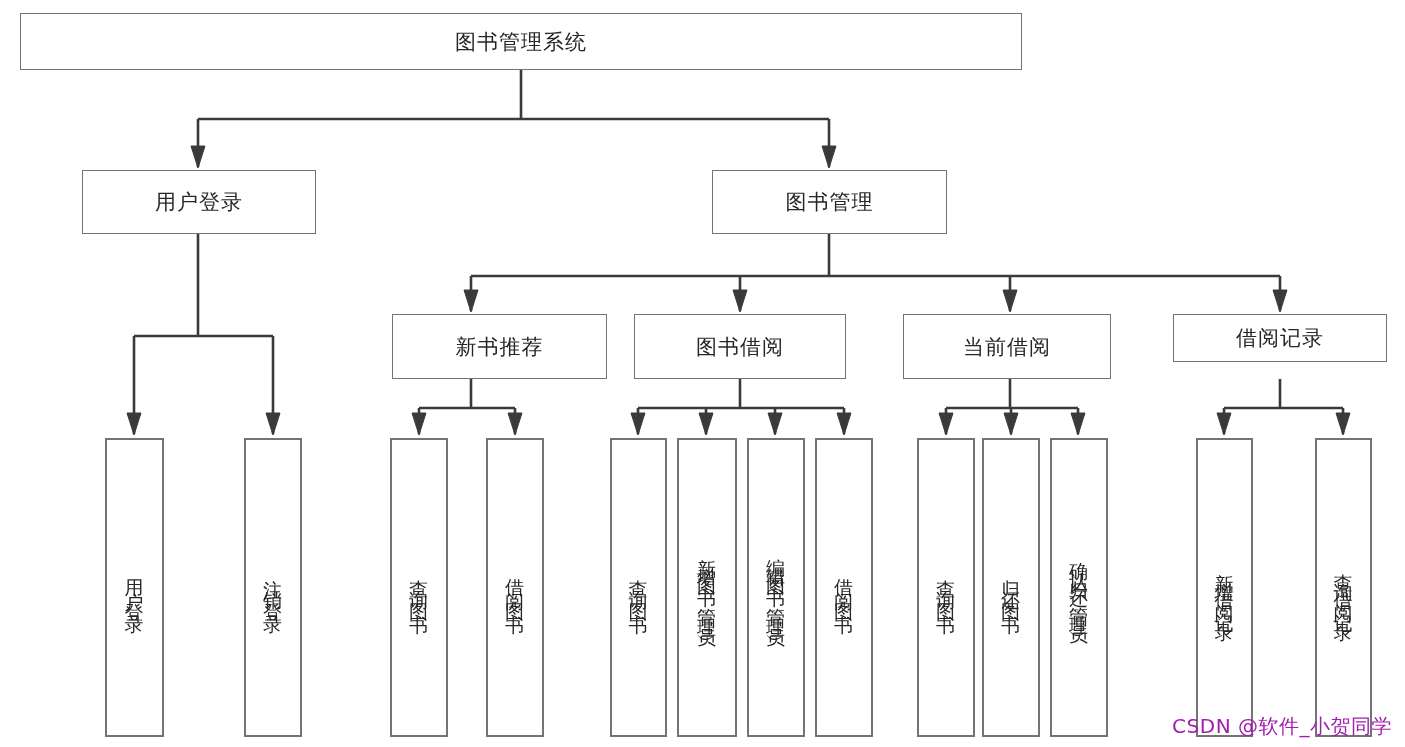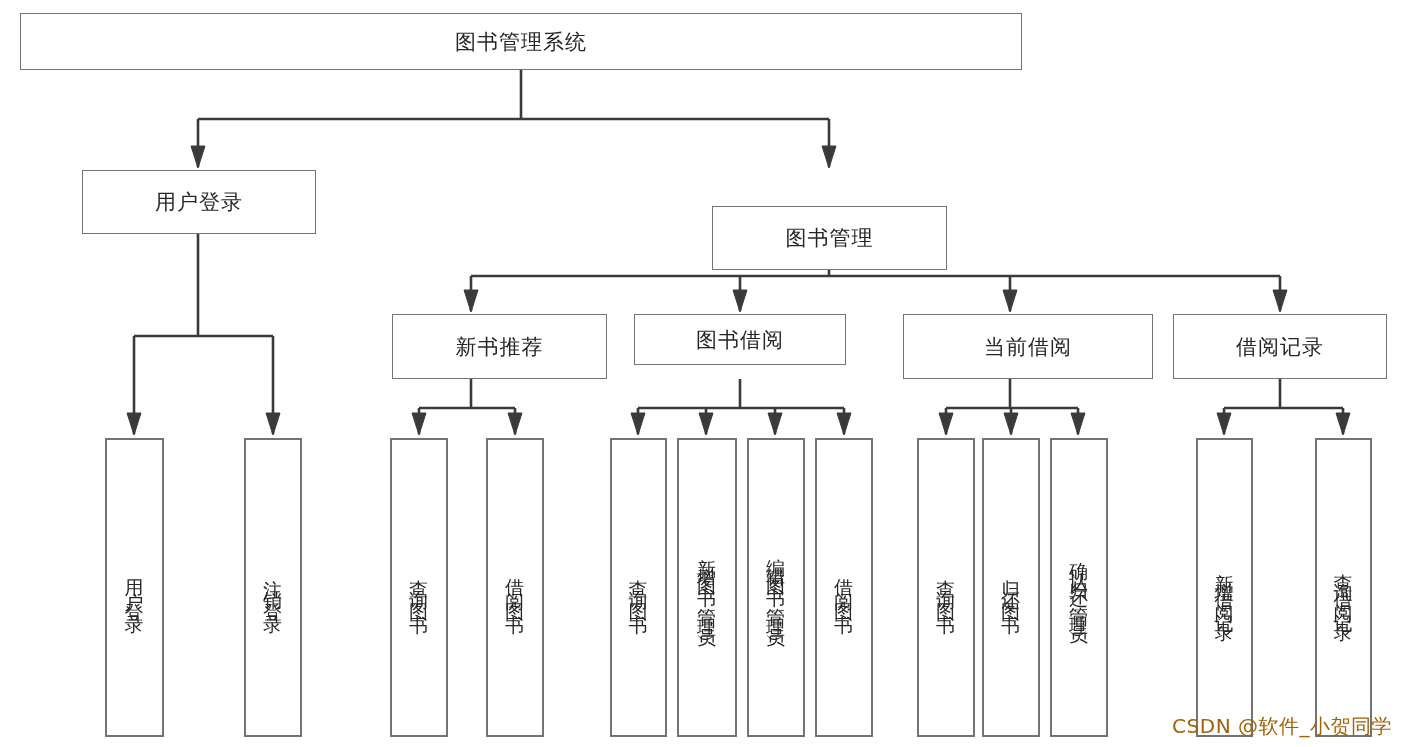--- a/index.html
+++ b/index.html
@@ -26,43 +26,43 @@
     writing-mode:vertical-rl;
     text-orientation:mixed;
     font-size:19px;
     letter-spacing:12px;
     line-height:1;
     border-width:2.5px;
   }
   
   .n-root{left:20px;top:13px;width:1002px;height:57px;}
   .n-user-login{left:82px;top:170px;width:234px;height:64px;}
-  .n-book-mgmt{left:712px;top:170px;width:235px;height:64px;margin-top:36px;}
+  .n-book-mgmt{left:712px;top:170px;width:235px;height:64px;}
   .n-new-book{left:364px;top:314px;width:215px;height:65px;margin-left:28px;}
-  .n-book-borrow{left:634px;top:314px;width:212px;height:51px;}
-  .n-current-borrow{left:903px;top:314px;width:250px;height:65px;}
-  .n-borrow-record{left:1173px;top:314px;width:214px;height:65px;}
+  .n-book-borrow{left:634px;top:314px;width:212px;height:65px;}
+  .n-current-borrow{left:903px;top:314px;width:208px;height:65px;}
+  .n-borrow-record{left:1173px;top:314px;width:214px;height:48px;}
   .n-leaf-user-login{left:105px;top:438px;width:59px;height:299px;}
   .n-leaf-logout{left:244px;top:438px;width:58px;height:299px;}
   .n-leaf-nb-query{left:390px;top:438px;width:58px;height:299px;}
   .n-leaf-nb-borrow{left:486px;top:438px;width:58px;height:299px;}
   .n-leaf-bb-query{left:610px;top:438px;width:57px;height:299px;}
   .n-leaf-bb-add{left:677px;top:438px;width:60px;height:299px;letter-spacing:10px;}
   .n-leaf-bb-edit{left:747px;top:438px;width:58px;height:299px;letter-spacing:10px;}
   .n-leaf-bb-borrow{left:815px;top:438px;width:58px;height:299px;}
   .n-leaf-cb-query{left:917px;top:438px;width:58px;height:299px;}
   .n-leaf-cb-return{left:982px;top:438px;width:58px;height:299px;}
   .n-leaf-cb-confirm{left:1050px;top:438px;width:58px;height:299px;letter-spacing:9px;}
   .n-leaf-br-add{left:1196px;top:438px;width:57px;height:299px;letter-spacing:10px;}
   .n-leaf-br-query{left:1315px;top:438px;width:57px;height:299px;letter-spacing:10px;}
   .watermark{
     position:absolute;
     right:13px;bottom:7px;
     font-size:20px;
-    color:#a16207;
+    color:#a21caf;
     letter-spacing:0.5px;
     z-index:5;
     white-space:nowrap;
   }
 </style>
 </head>
 <body>
 
 <div class="canvas">
 

